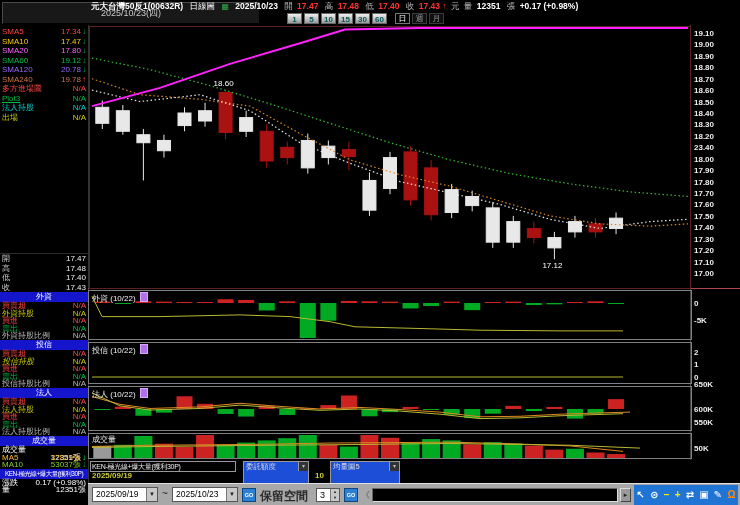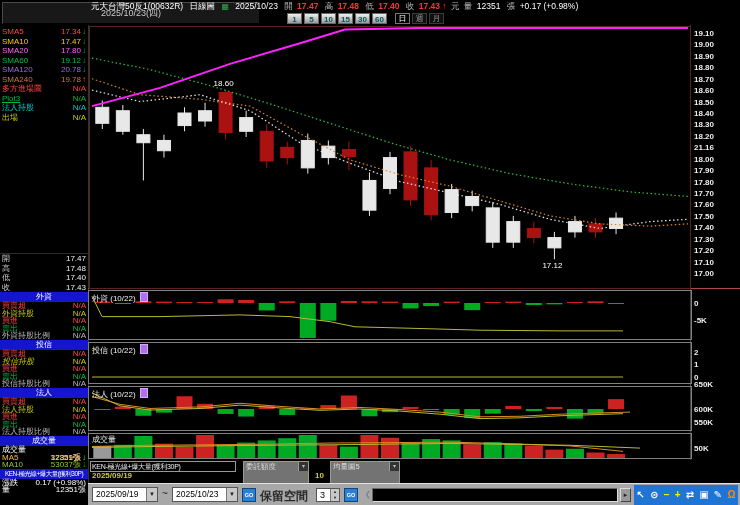--- a/index.html
+++ b/index.html
@@ -4,21 +4,21 @@
 <style>
   html,body{margin:0;padding:0;background:#000;}
   .screen{position:relative;width:740px;height:505px;background:#000;overflow:hidden;
           font-family:"Liberation Sans","DejaVu Sans",sans-serif;color:#ddd;}
   
   .datebox{position:absolute;left:2px;top:2px;width:256px;height:20px;background:#181818;
            border:1px solid #4a4a4a;border-bottom-color:#000;border-right-color:#000;
            color:#c8c8c8;font-size:9px;line-height:20px;text-align:center;}
   .titlerow{position:absolute;left:91px;top:1px;height:11px;white-space:nowrap;font-size:8.5px;line-height:11px;}
   .titlerow span{margin-right:4px;}
-  .w{color:#fff;} .b{font-weight:normal;} .lb{color:#b8b8b8;margin-right:2px !important;}
+  .w{color:#fff;} .b{font-weight:bold;} .lb{color:#b8b8b8;margin-right:2px !important;}
   .rv{color:#ff3333;font-weight:bold;} .gicon{color:#2fae4a;font-size:8px;}
   .uarr{color:#ff3333;margin-right:2px !important;}
   .tfrow{position:absolute;left:287px;top:13px;height:11px;display:flex;gap:2px;}
   .tfbtn{width:15px;height:11px;background:linear-gradient(#f0f0f0,#9a9a9a);color:#075a5a;
          font-size:8px;font-weight:bold;text-align:center;line-height:11px;border:1px solid #666;box-sizing:border-box;}
   .pbtn{width:15px;height:11px;background:#101010;color:#999;font-size:8px;text-align:center;
         line-height:10px;border:1px solid #3a3a3a;box-sizing:border-box;}
   .pbtn.active{background:#000;color:#fff;border-color:#777;}
   
   .sidebar{position:absolute;left:0;top:25px;width:88px;height:480px;background:#000;border-right:1px solid #333;}
@@ -34,21 +34,21 @@
   .sepline{position:absolute;left:88px;width:652px;height:1px;background:#b04848;}
   .vline{position:absolute;top:25px;width:1px;height:435px;background:#444;}
   .panetitle{position:absolute;font-size:8px;color:#eee;white-space:nowrap;line-height:9px;}
   .legendicon{display:inline-block;width:6px;height:8px;background:#b070e8;border:1px solid #d9a8ff;
               vertical-align:-1px;margin-left:4px;}
   .anno{position:absolute;font-size:8px;color:#fff;white-space:nowrap;}
   
   .scriptbox{position:absolute;left:90px;top:461px;width:146px;height:11px;border:1px solid #999;
              font-size:7px;letter-spacing:-0.3px;color:#eee;line-height:10px;box-sizing:border-box;
              white-space:nowrap;overflow:hidden;background:#000;padding:0 1px;}
-  .dd{position:absolute;top:461px;height:25px;background:#737373;border:1px solid #999;box-sizing:border-box;
+  .dd{position:absolute;top:461px;height:25px;background:#1d4ed8;border:1px solid #999;box-sizing:border-box;
       font-size:7.5px;color:#ddd;line-height:9px;padding:0 2px;white-space:nowrap;}
   .dd .arrow{position:absolute;right:0;top:0;width:9px;height:9px;background:#333;color:#bbb;
              font-size:6px;text-align:center;line-height:9px;border-left:1px solid #999;}
   .xaxis{position:absolute;top:471px;font-size:8px;font-weight:bold;color:#cccc33;}
   
   .graybar{position:absolute;left:88px;top:483px;width:652px;height:22px;background:#a8a8a8;
            border-top:1px solid #e0e0e0;box-sizing:border-box;}
   .sel{position:absolute;top:3px;width:66px;height:15px;background:#fff;border:1px solid #555;
        box-sizing:border-box;font-size:8.5px;color:#000;line-height:13px;padding-left:3px;}
   .sel .arrow{position:absolute;right:0;top:0;width:10px;height:13px;background:#c8c8c8;color:#222;
@@ -479,21 +479,21 @@
     <div class="axlabel" style="top: 29px;">19.10</div>
     <div class="axlabel" style="top: 40.43px;">19.00</div>
     <div class="axlabel" style="top: 51.86px;">18.90</div>
     <div class="axlabel" style="top: 63.29px;">18.80</div>
     <div class="axlabel" style="top: 74.72px;">18.70</div>
     <div class="axlabel" style="top: 86.15px;">18.60</div>
     <div class="axlabel" style="top: 97.58px;">18.50</div>
     <div class="axlabel" style="top: 109.01px;">18.40</div>
     <div class="axlabel" style="top: 120.44px;">18.30</div>
     <div class="axlabel" style="top: 131.87px;">18.20</div>
-    <div class="axlabel" style="top: 143.3px;">21.16</div>
+    <div class="axlabel" style="top: 143.3px;">23.40</div>
     <div class="axlabel" style="top: 154.73px;">18.00</div>
     <div class="axlabel" style="top: 166.16px;">17.90</div>
     <div class="axlabel" style="top: 177.59px;">17.80</div>
     <div class="axlabel" style="top: 189.02px;">17.70</div>
     <div class="axlabel" style="top: 200.45px;">17.60</div>
     <div class="axlabel" style="top: 211.88px;">17.50</div>
     <div class="axlabel" style="top: 223.31px;">17.40</div>
     <div class="axlabel" style="top: 234.74px;">17.30</div>
     <div class="axlabel" style="top: 246.17px;">17.20</div>
     <div class="axlabel" style="top: 257.6px;">17.10</div>

